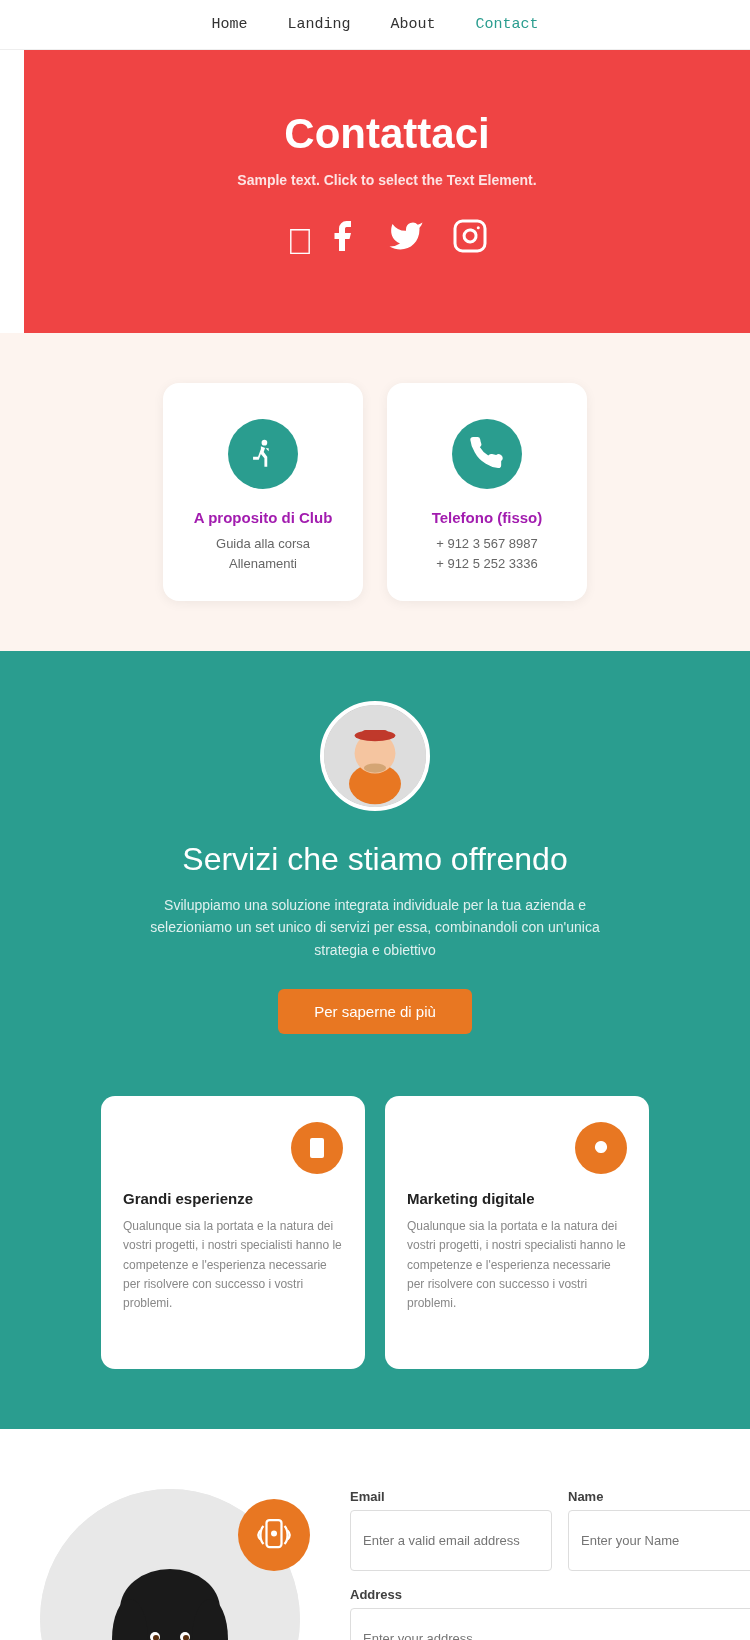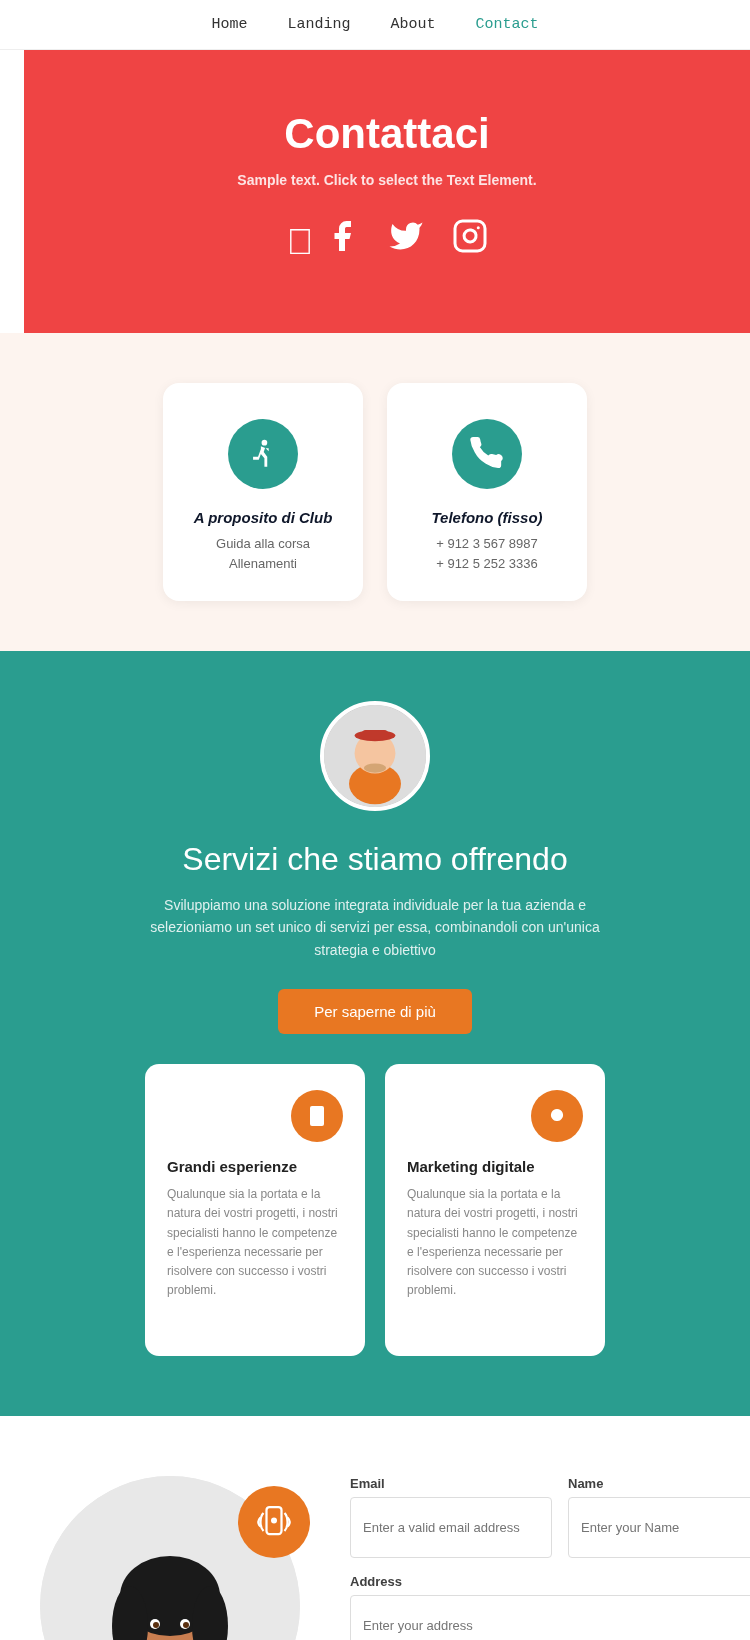--- a/index.html
+++ b/index.html
@@ -41,21 +41,21 @@
       text-align: center;
       box-shadow: 0 2px 12px rgba(0,0,0,0.06);
     }
     .card-icon {
       width: 70px; height: 70px; border-radius: 50%;
       background: #2a9d8f;
       display: flex; align-items: center; justify-content: center;
       margin: 0 auto 20px;
       font-size: 30px; color: #fff;
     }
-    .card h3 { font-size: 15px; font-weight: 700; margin-bottom: 8px; color: #0f172a; font-style: italic; }
+    .card h3 { font-size: 15px; font-weight: 700; margin-bottom: 8px; color: #a21caf; }
     .card p { font-size: 13px; color: #666; line-height: 1.5; }
 
     
     .teal-section {
       background: #2a9d8f;
       padding: 50px 60px 60px;
       text-align: center;
       color: #fff;
     }
     .avatar-circle {
@@ -63,28 +63,28 @@
       overflow: hidden; margin: 0 auto 30px;
       border: 4px solid #fff;
       background: #ccc;
     }
     .avatar-circle svg { width: 100%; height: 100%; }
     .teal-section h2 { font-size: 32px; font-weight: 400; margin-bottom: 16px; }
     .teal-section p { font-size: 14px; color: rgba(255,255,255,0.85); max-width: 500px; margin: 0 auto 28px; line-height: 1.6; }
     .btn-orange {
       background: #e87722; color: #fff; border: none;
       padding: 14px 36px; border-radius: 6px; font-size: 15px;
-      cursor: pointer; margin-bottom: 20px;
+      cursor: pointer; margin-bottom: 52px;
     }
     .service-cards {
       display: flex; gap: 20px; justify-content: center; margin-top: 10px;
     }
     .service-card {
       background: #fff; border-radius: 14px; padding: 26px 22px 28px;
-      width: 220px; text-align: left;
+      width: 264px; text-align: left;
     }
     .service-card-icon {
       width: 52px; height: 52px; border-radius: 50%;
       background: #e87722;
       display: flex; align-items: center; justify-content: center;
       font-size: 22px; color: #fff; margin-bottom: 16px;
       float: right;
     }
     .service-card h4 { font-size: 15px; font-weight: 700; color: #222; margin-bottom: 10px; clear: both; }
     .service-card p { font-size: 12px; color: #888; line-height: 1.6; }

